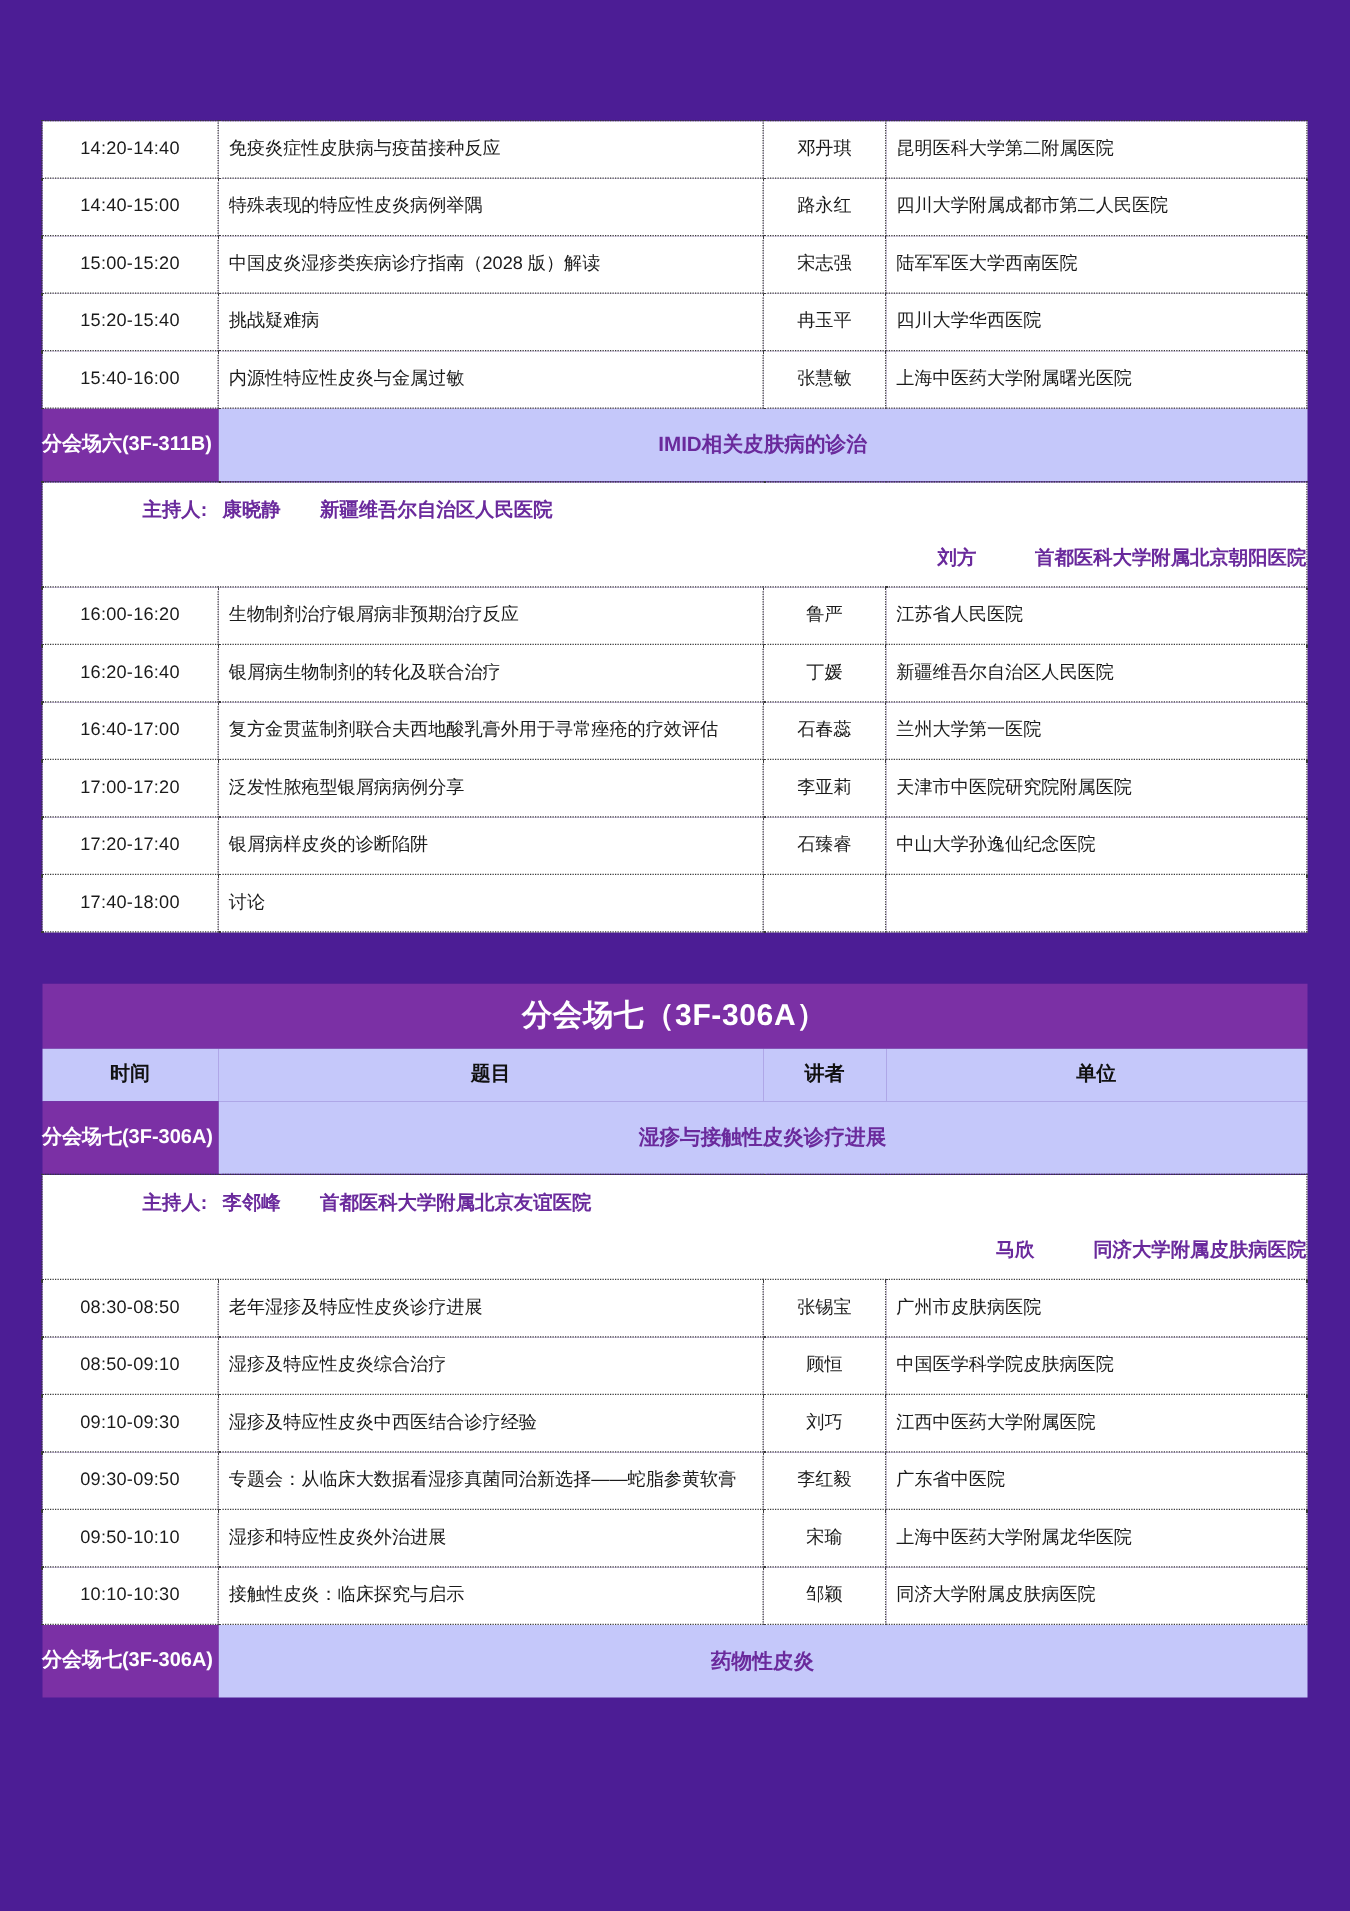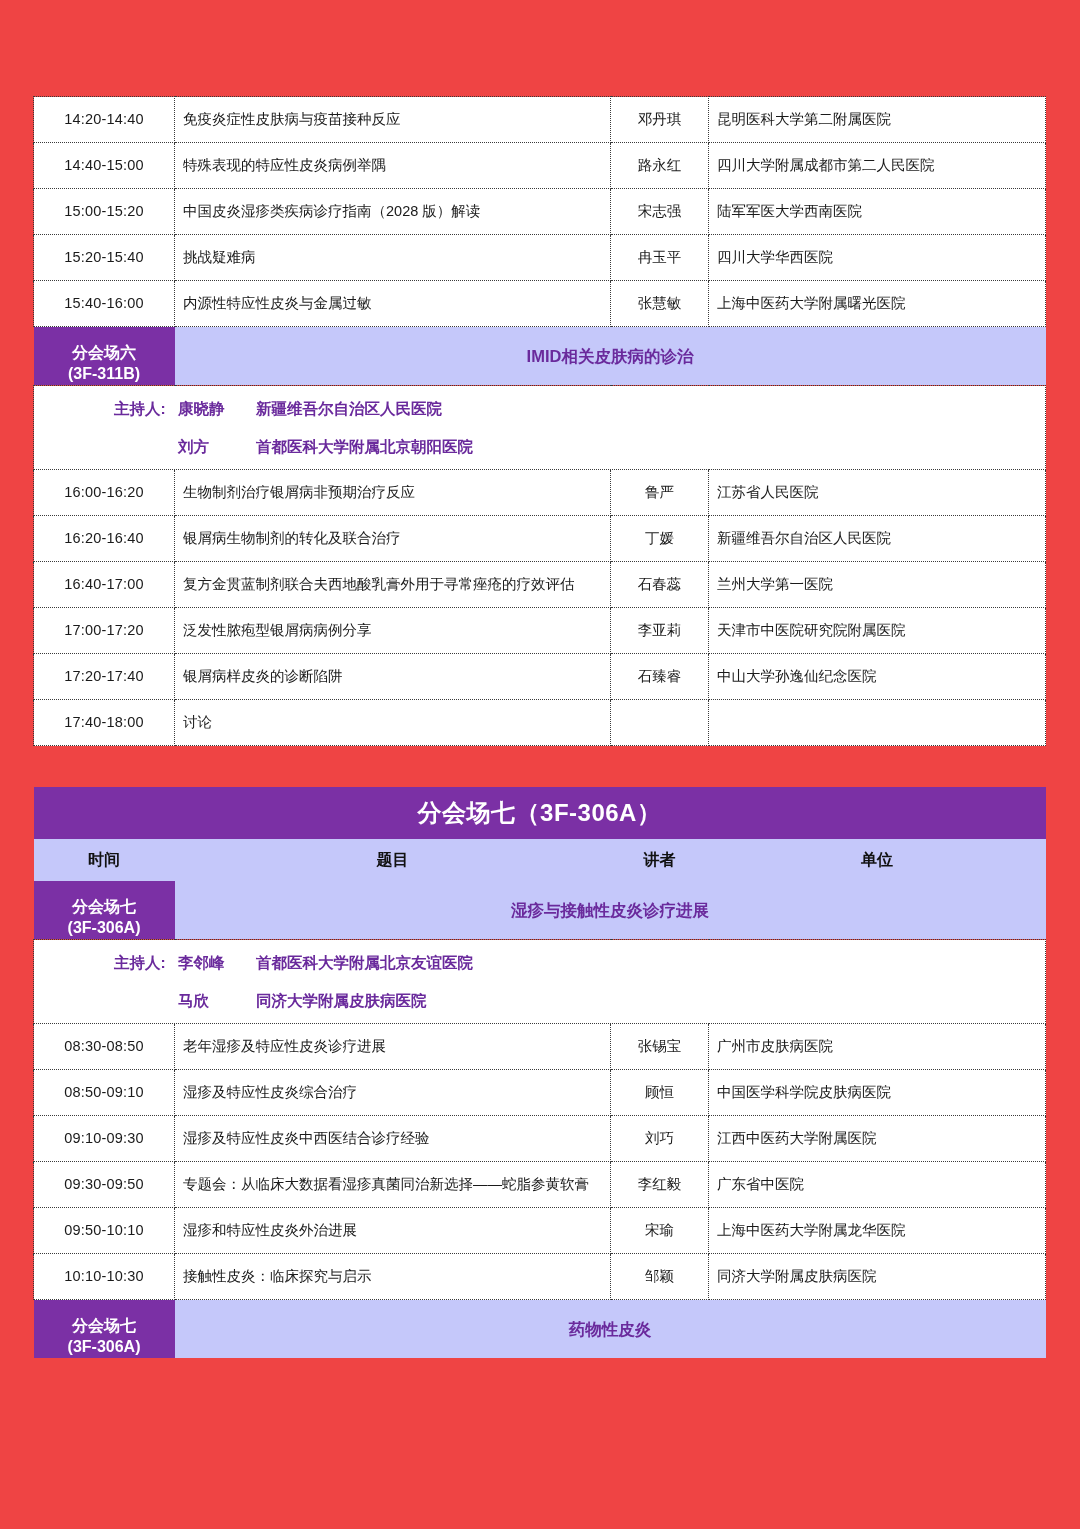--- a/index.html
+++ b/index.html
@@ -13,21 +13,21 @@
     font-family: "Liberation Sans", "DejaVu Sans", sans-serif;
     color: #1a1a1a;
     position: relative;
     overflow: hidden;
   }
   .page {
     position: absolute;
     left: 0; top: 0;
     width: 1080px;
     height: 1529px;
-    background: #ef4444;
+    background: #4c1d95;
   }
 
   
   .agenda-table {
     position: absolute;
     left: 33px;
     width: 1012px;
     border-collapse: collapse;
     table-layout: fixed;
   }
@@ -82,23 +82,23 @@
   }
   .venue-chip {
     background: #7b30a5;
     color: #ffffff;
     font-weight: bold;
     font-size: 16px;
     text-align: center;
     line-height: 1.3;
     height: 58px;
     display: flex;
-    flex-direction: column;
+    flex-direction: row;
     align-items: center;
-    justify-content: flex-end;
+    justify-content: flex-start;
   }
   .session-topic {
     background: #c5c8fa;
     color: #6a2a9c;
     font-weight: bold;
     font-size: 16.5px;
     height: 58px;
     display: flex;
     align-items: center;
     justify-content: center;
@@ -114,21 +114,21 @@
   .mod-line {
     color: #6a2a9c;
     font-weight: bold;
     font-size: 15.5px;
     line-height: 1;
     display: flex;
     align-items: baseline;
     margin-bottom: 22px;
     white-space: nowrap;
   }
-  .mod-line:last-child { margin-bottom: 0; }
+  .mod-line:last-child { margin-bottom: 0; justify-content: flex-end; }
   .mod-label { width: 64px; flex: 0 0 64px; }
   .mod-name  { width: 78px; flex: 0 0 78px; }
   .mod-org   { }
 </style>
 </head>
 <body>
 
 <div class="page">
 
   <table class="agenda-table" id="table-six" style="top:96px;">

